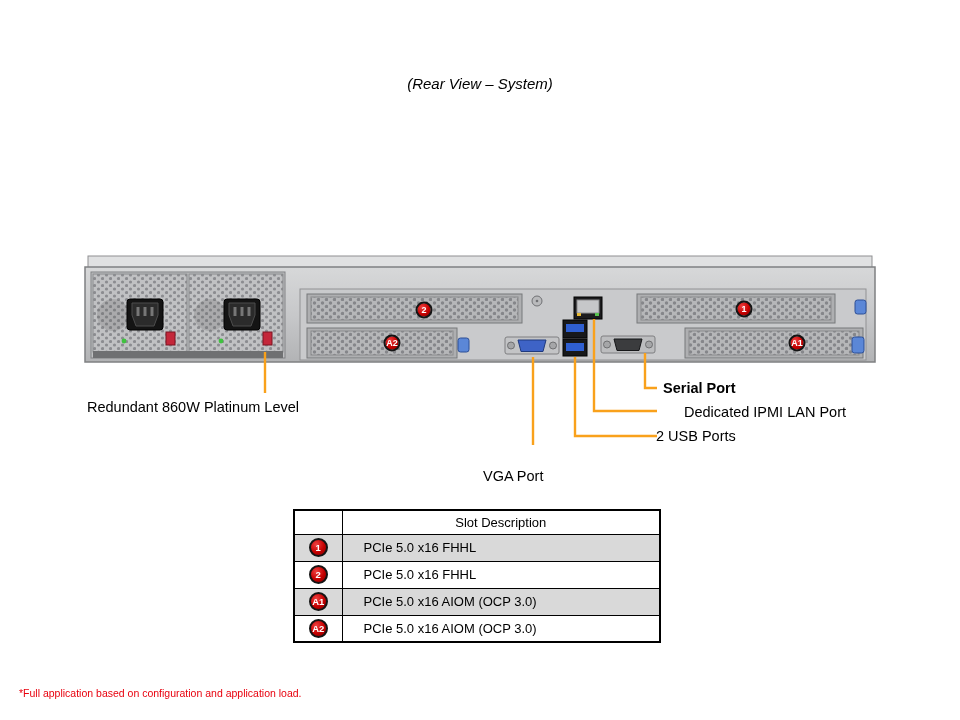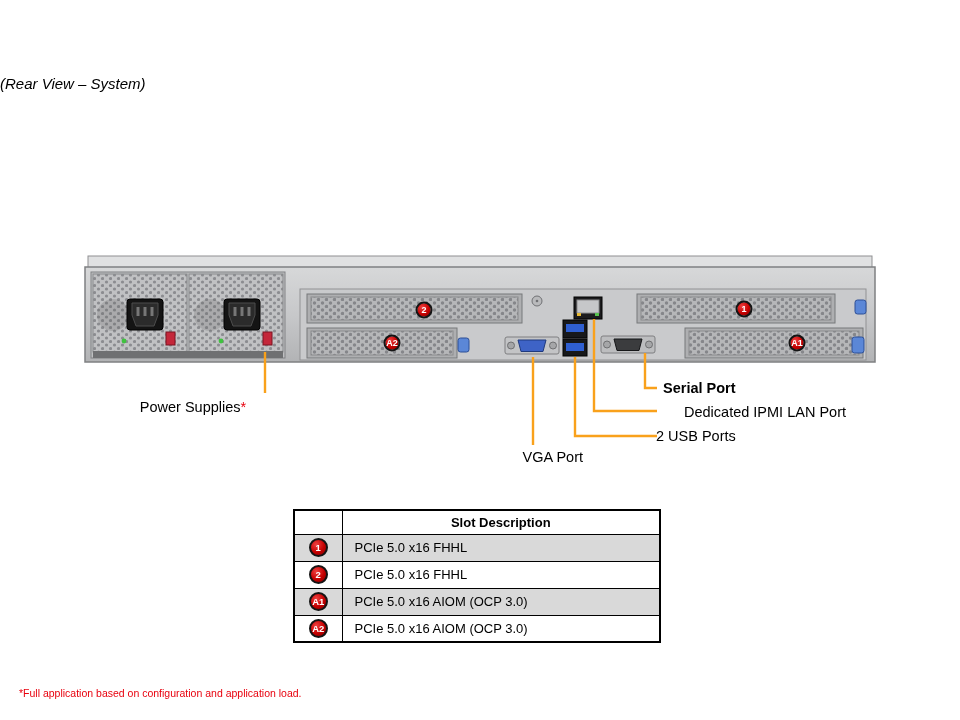--- a/index.html
+++ b/index.html
@@ -15,21 +15,21 @@
     background:#ffffff;
     font-family:"Liberation Sans","DejaVu Sans",sans-serif;
     color:#000;
     overflow:hidden;
   }
   .scene { position:absolute; left:0; top:0; }
   .leader path { stroke:var(--leader-line); stroke-width:2.4; fill:none; }
 
   .title {
     position:absolute; top:75px; left:0; width:960px;
-    text-align:left; font-style:italic; font-size:15px;
+    text-align:center; font-style:italic; font-size:15px;
   }
   .psu-label {
     position:absolute; left:38px; top:398px; width:310px;
     text-align:center; font-size:14.5px; line-height:19px;
   }
   .red-ast { color:var(--footnote-red); }
   .port-label { position:absolute; font-size:14.5px; white-space:nowrap; }
 
   .badge {
     display:flex; align-items:center; justify-content:center;
@@ -42,24 +42,24 @@
     position:absolute; width:17px; height:17px;
     transform:translate(-50%,-50%); font-size:9px;
   }
   .table-badge { width:19px; height:19px; font-size:9.5px; margin:0 auto; }
 
   .slot-table {
     position:absolute; left:293px; top:509px; width:368px;
     border-collapse:collapse; border:2px solid #000; background:#fff;
   }
   .slot-table th, .slot-table td { border:1px solid #000; }
-  .slot-table thead th { height:24px; font-size:13px; font-weight:bold; text-align:center; }
+  .slot-table thead th { height:24px; font-size:13px; font-weight:normal; text-align:center; }
   .slot-table td { height:27px; font-size:13px; }
   .badge-col { width:48px; text-align:center; }
-  .desc { padding-left:12px;margin-top:12px; }
+  .desc { padding-left:21px;margin-top:12px; }
   .row-gray { background:var(--row-gray); }
 
   .footnote {
     position:absolute; left:19px; top:687px;
     font-size:10.5px; color:var(--footnote-red);
   }
 </style>
 </head>
 <body>
 
@@ -182,27 +182,27 @@
     <path d="M533,357 V445"></path>
     <path d="M575,357 V436 H657"></path>
     <path d="M594,319 V411 H657"></path>
     <path d="M645,353 V388 H657"></path>
   </g>
 </svg>
 
 <div class="title">(Rear View – System)</div>
 
 <div class="psu-label">
-  <div><span>Power Supplies</span><span class="red-ast">*</span></div>
+  <div>Redundant 860W Platinum Level</div>
 </div>
 
 <div class="port-label" style="left:663px; top:380px;font-weight:bold;">Serial Port</div>
 <div class="port-label" style="left:684px; top:404px;">Dedicated IPMI LAN Port</div>
 <div class="port-label" style="left:656px; top:428px;">2 USB Ports</div>
-<div class="port-label" style="left:483px; top:449px; width:100px; text-align:right;">VGA Port</div>
+<div class="port-label" style="left:483px; top:468px; width:100px; text-align:left;">VGA Port</div>
 
 <div class="badge chassis-badge" style="left:424px; top:310px;">2</div>
 <div class="badge chassis-badge" style="left:744px; top:309px;">1</div>
 <div class="badge chassis-badge" style="left:392px; top:343px;">A2</div>
 <div class="badge chassis-badge" style="left:797px; top:343px;">A1</div>
 
 <table class="slot-table">
   <thead>
     <tr>
       <th class="badge-col"></th>

